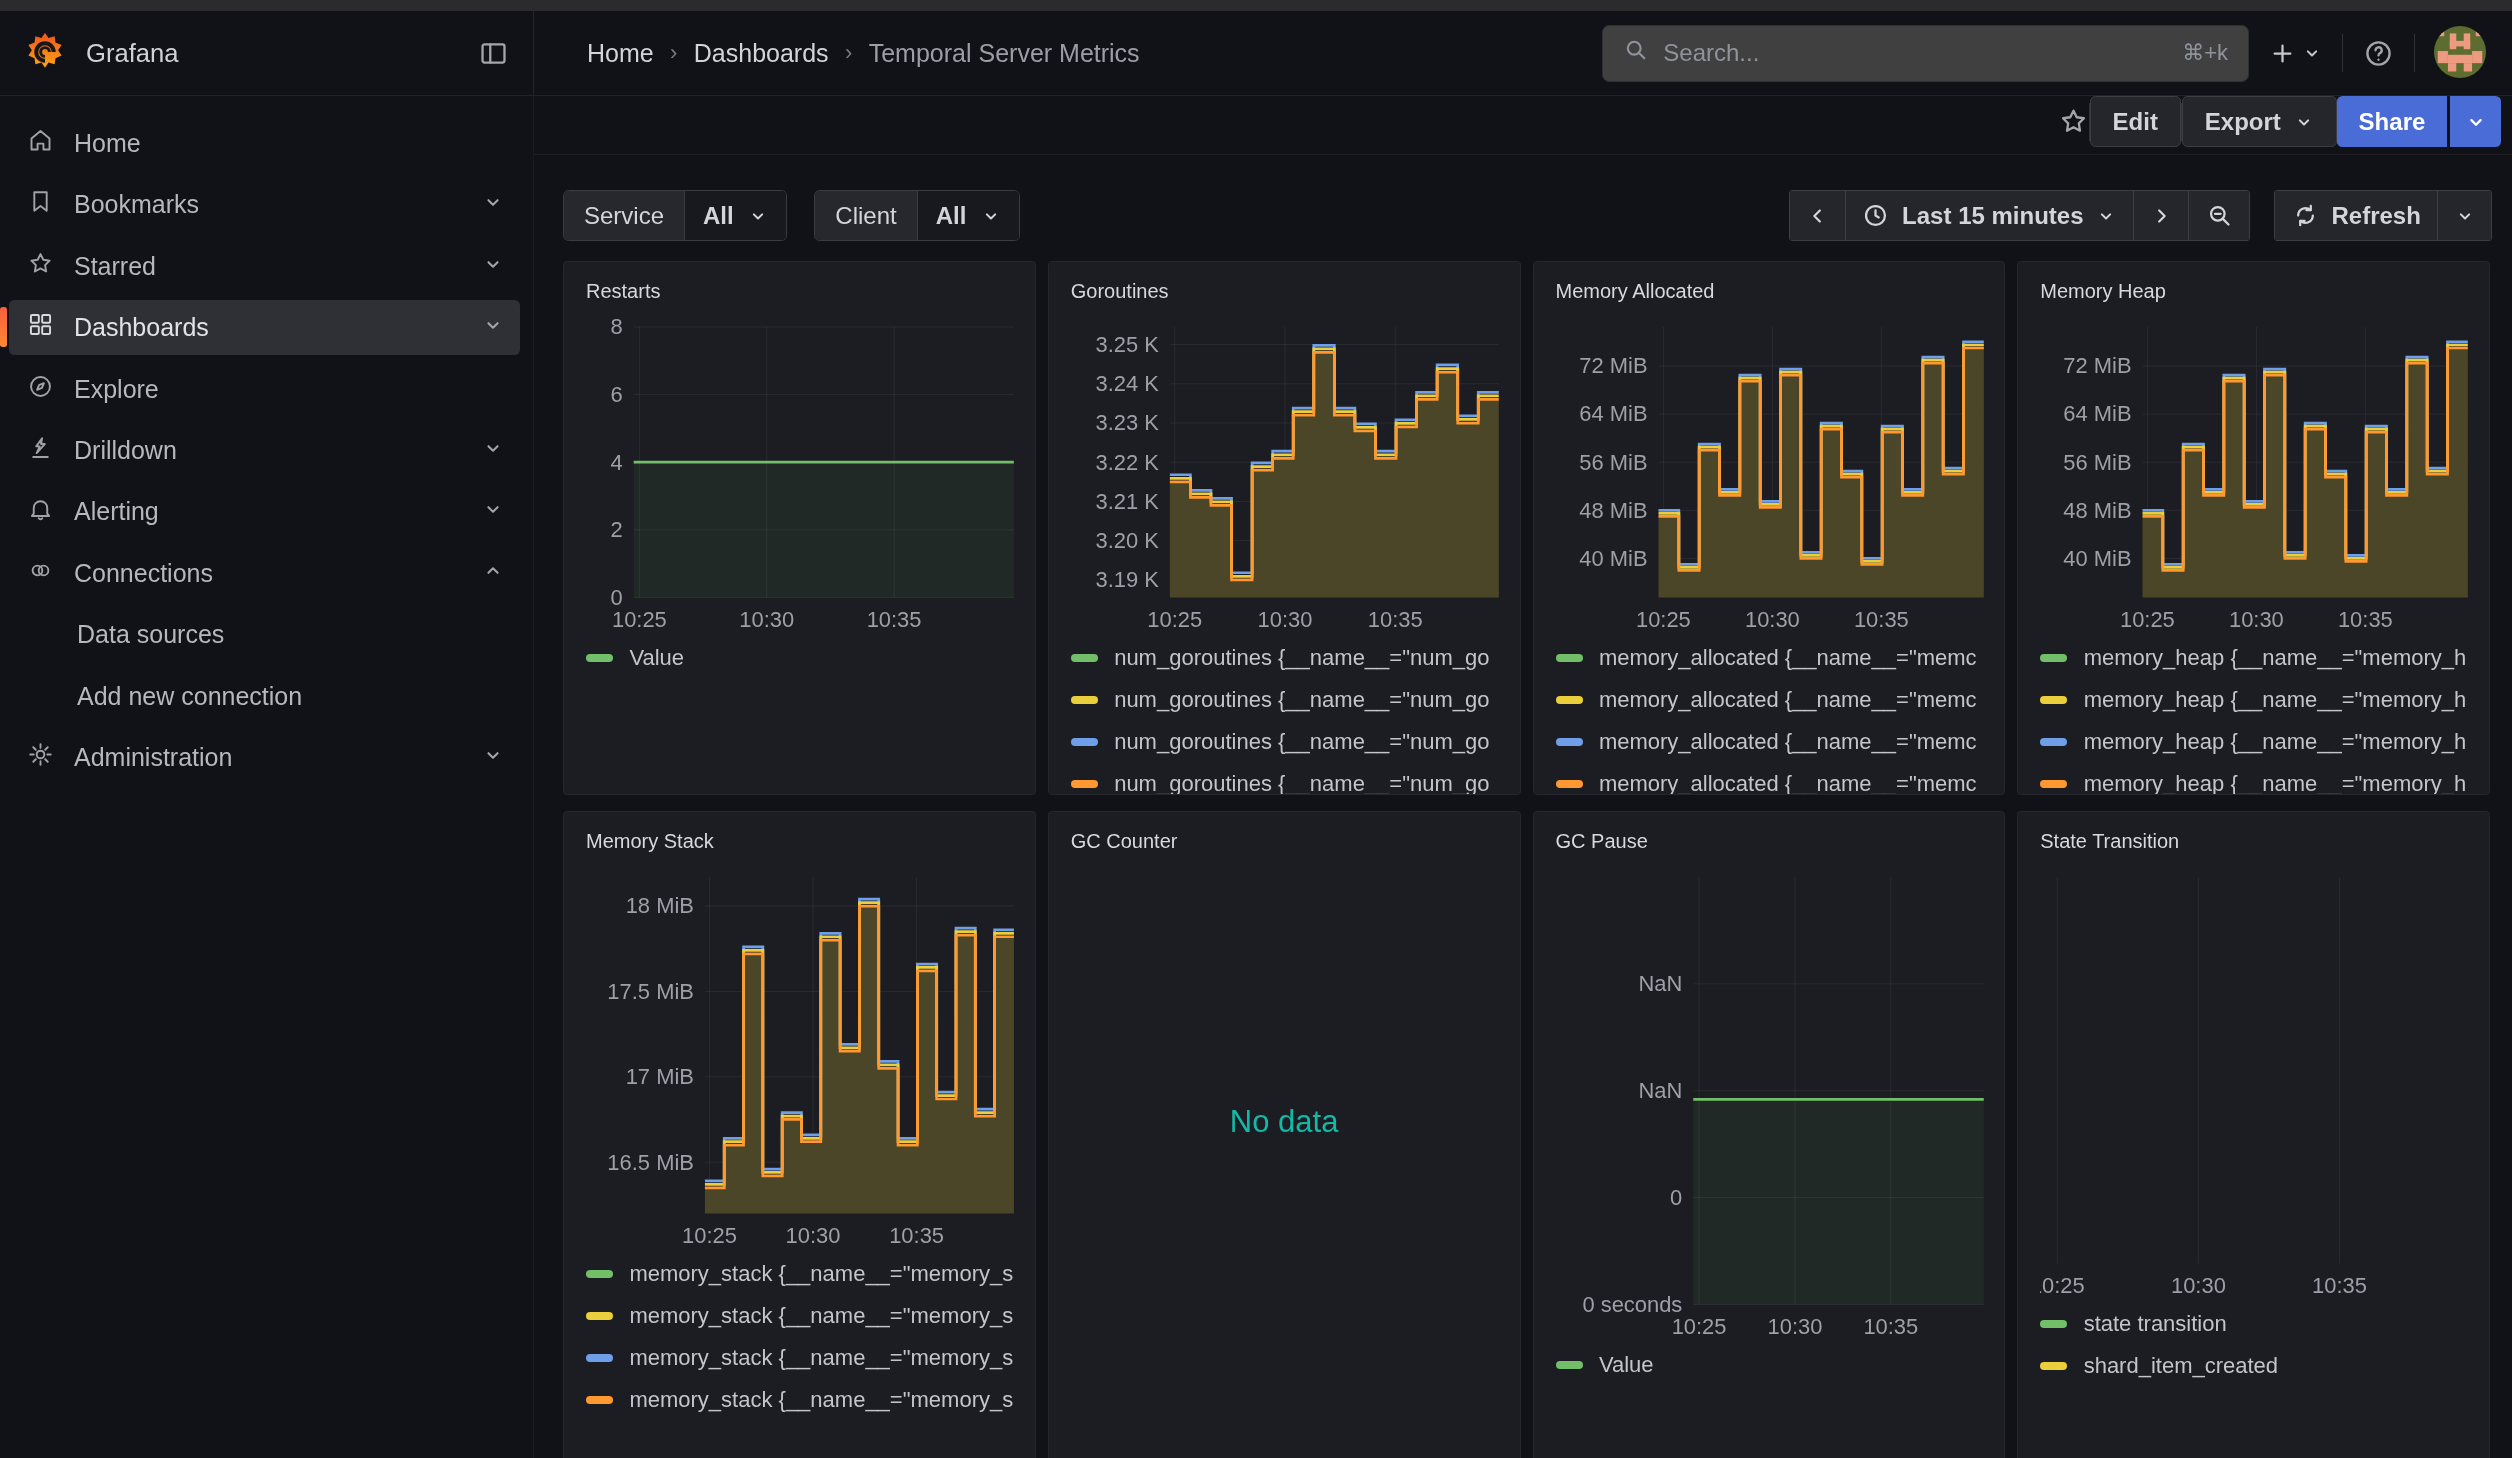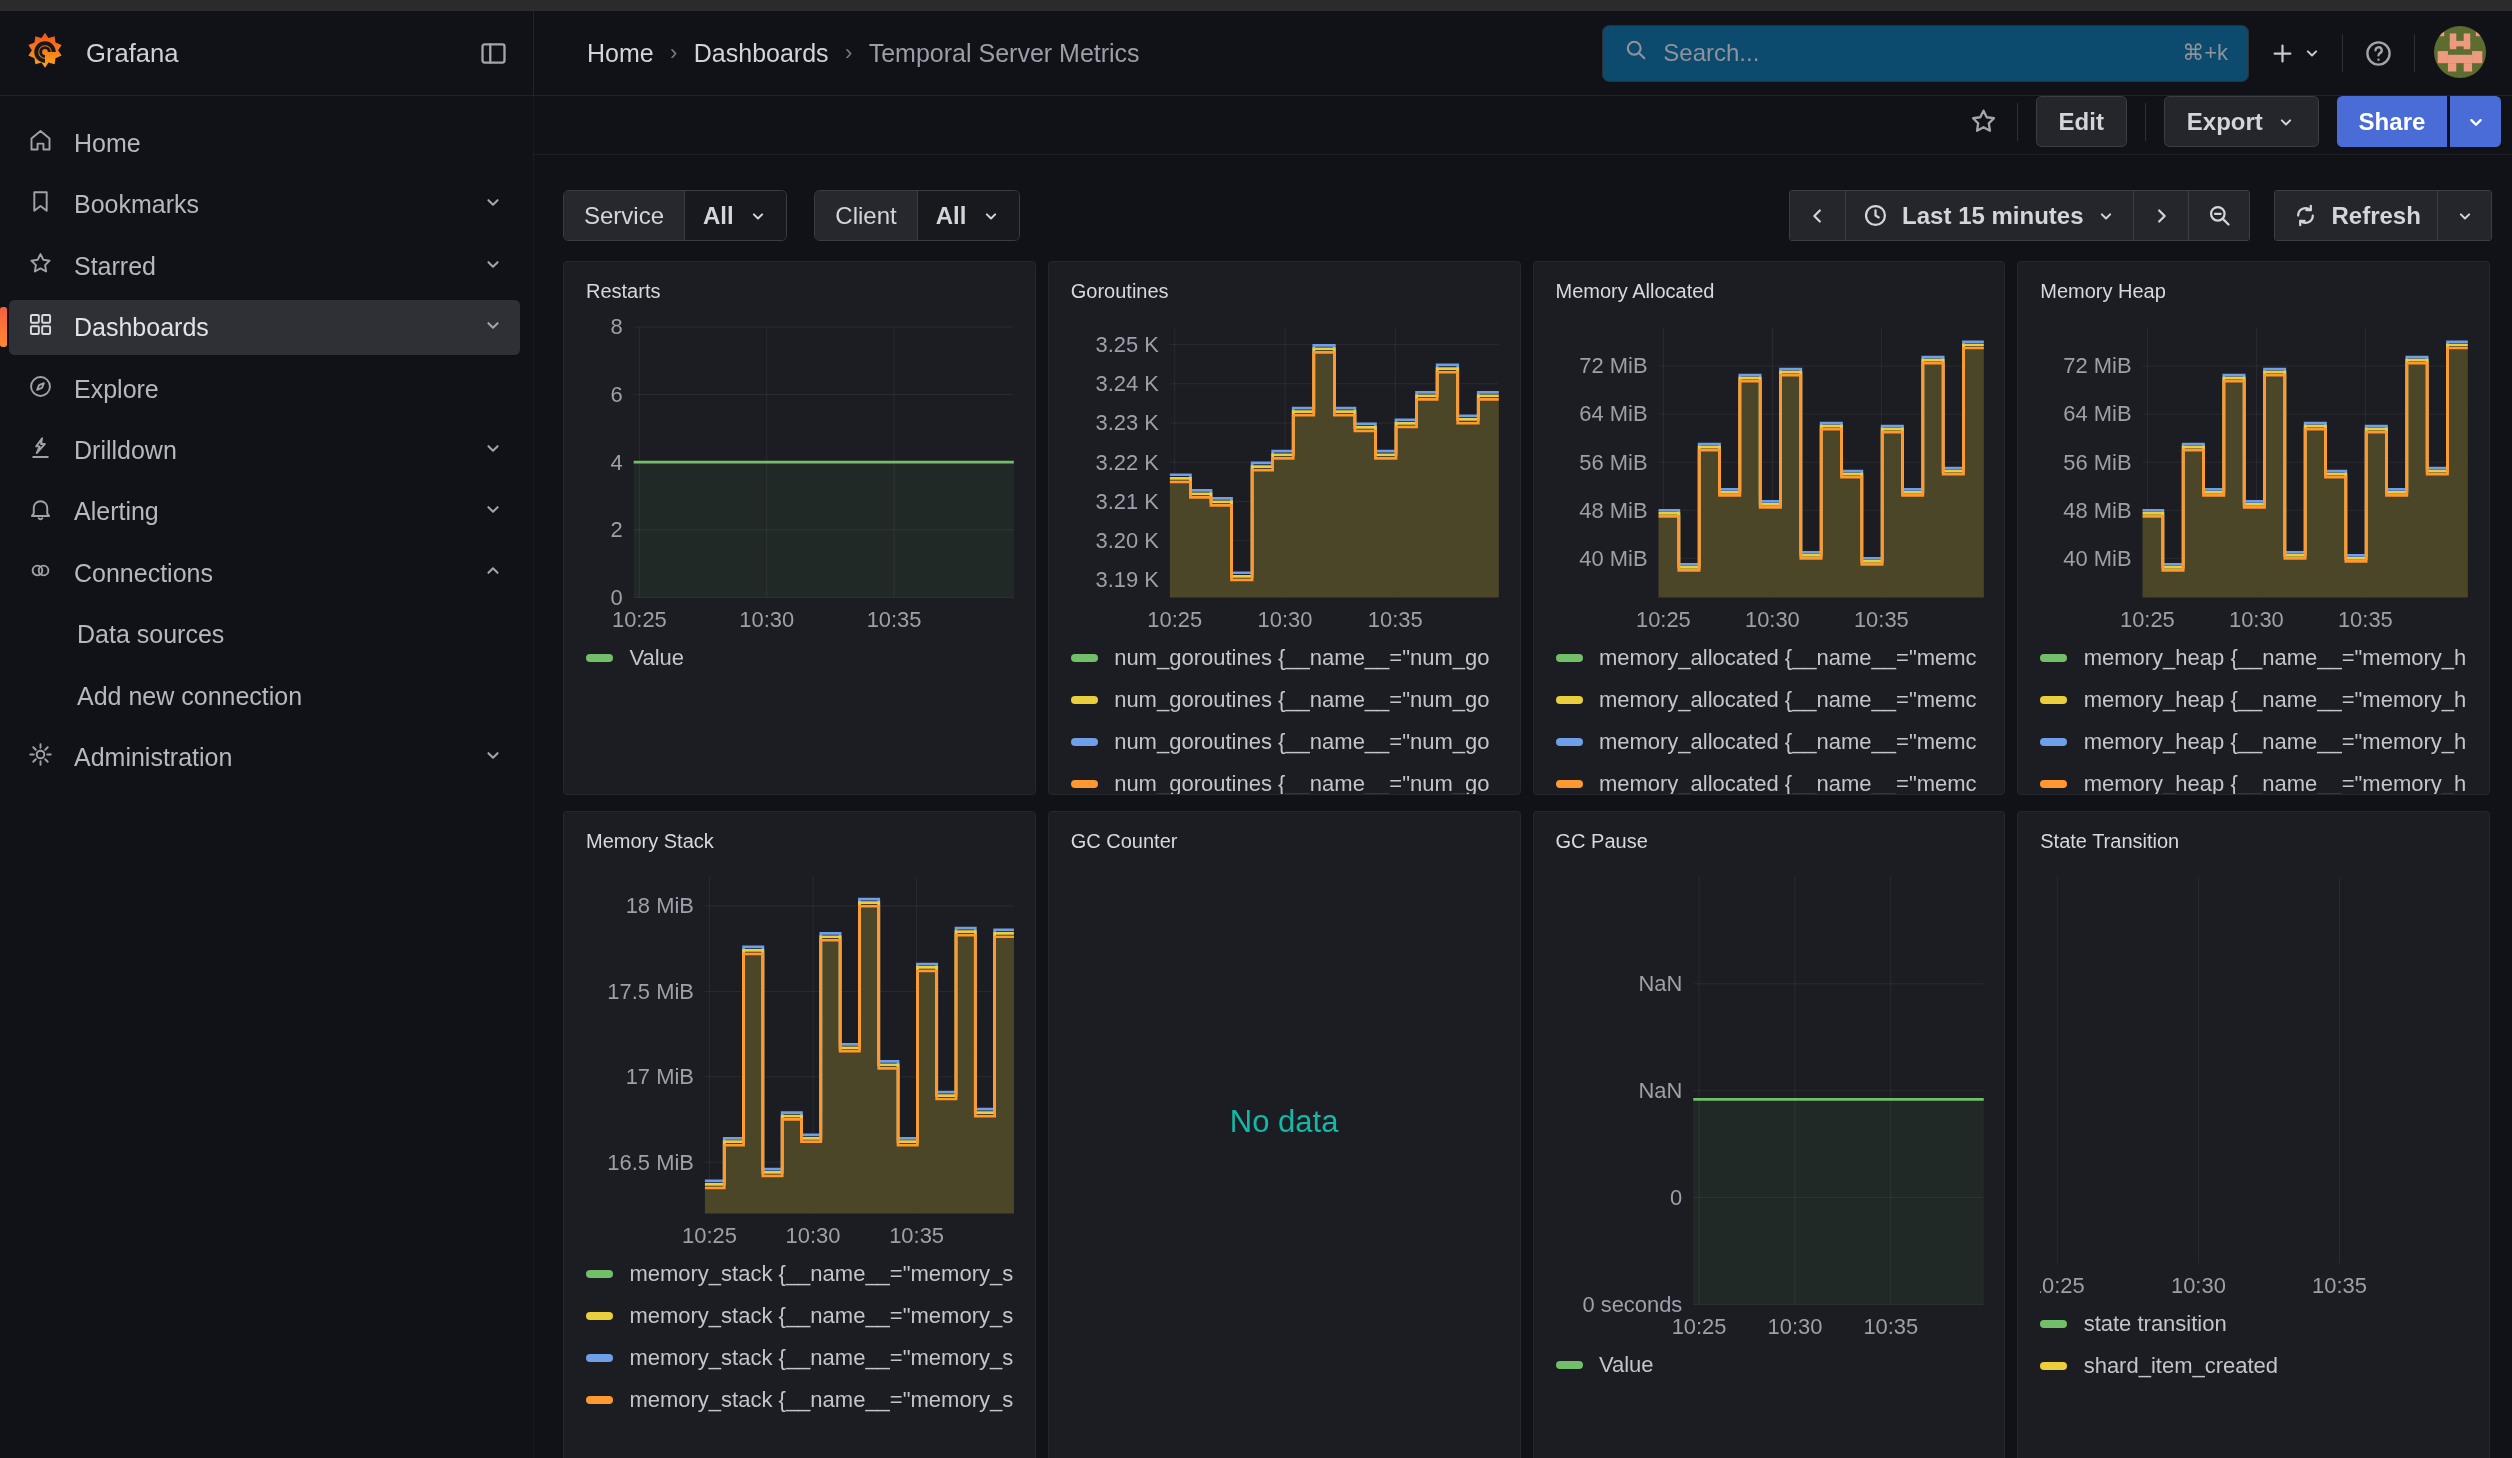--- a/index.html
+++ b/index.html
@@ -9,39 +9,39 @@
   
   header.nav{height:85px;display:flex;align-items:center;border-bottom:0.9px solid rgba(255,255,255,0.07)}
   .nav-left{width:534px;height:100%;display:flex;align-items:center;padding:0 24px;border-right:0.9px solid rgba(255,255,255,0.08)}
   .brand{font-size:25.6px;color:#d0d1d6;margin-left:20px;flex:1}
   .iconbtn{color:#a2a5ac;display:flex;align-items:center;justify-content:center;background:none;border:none;cursor:pointer}
   .breadcrumb{display:flex;gap:16.4px;margin-left:53px;font-size:25px;align-items:center;white-space:nowrap}
   .crumb{color:#d2d4d9}
   .crumb.current{color:#9b9ea6}
   .crumb-sep{color:#787b82;font-size:22px}
   .nav-right{margin-left:auto;display:flex;align-items:center;gap:20px;padding-right:25.6px}
-  .search{width:647px;height:57px;background:#0c4a6e;border:0.9px solid #2e3036;border-radius:7.3px;display:flex;align-items:center;padding:0 20px;gap:14.6px;color:#8f939b;font-size:24px}
+  .search{width:647px;height:57px;background:#404040;border:0.9px solid #2e3036;border-radius:7.3px;display:flex;align-items:center;padding:0 20px;gap:14.6px;color:#8f939b;font-size:24px}
   .search input{flex:1;background:transparent;border:none;outline:none;color:#c9cbd1;font-size:24px;font-family:inherit}
   .search input::placeholder{color:#8f939b}
   .shortcut{color:#8f939b;font-size:22px}
   .vdiv{width:0.9px;height:38px;background:#2e3036}
   .plus-group{display:flex;align-items:center;gap:5.5px;color:#c7c9ce}
   
   .shell{display:flex;height:1362px}
   aside.sidebar{width:534px;padding:20px 12.8px 0 9px;border-right:0.9px solid rgba(255,255,255,0.04);flex:none}
   .snav-item{display:flex;align-items:center;height:55px;padding:0 16.4px 0 18px;border-radius:5.5px;color:#b6b8be;font-size:25px;gap:20px;position:relative;margin-bottom:6.4px;cursor:pointer}
   .snav-item .icn{color:#9fa2a9;flex:none}
   .snav-item.active{background:#2e3035;color:#e2e3e6}
   .snav-item.active .icn{color:#d9dadd}
   .snav-accent{position:absolute;left:-9px;top:7.3px;width:7.3px;height:40px;border-radius:2.7px;background:linear-gradient(180deg,#f55f3e,#ff8833)}
   .snav-item .chev{margin-left:auto;color:#a2a5ac}
   .snav-item.sub{padding-left:68px}
   main{flex:1;display:flex;flex-direction:column;min-width:0}
   
-  .toolbar{height:60px;display:flex;align-items:center;justify-content:flex-end;gap:18px;padding:0 11px 7.3px 0;border-bottom:0.9px solid rgba(255,255,255,0.06)}
+  .toolbar{height:60px;display:flex;align-items:center;justify-content:flex-end;padding:0 11px 7.3px 0;border-bottom:0.9px solid rgba(255,255,255,0.06)}
   .btn{height:51px;border-radius:5.5px;background:#24262c;border:0.9px solid #3c3e44;color:#d3d5d9;font-size:24px;font-weight:600;display:flex;align-items:center;padding:0 22px;gap:12.8px;cursor:pointer;font-family:inherit}
   .share-group{display:flex;gap:2.7px}
   .btn.primary{background:#4a6cd6;border:none;color:#fff;border-radius:5.5px 0 0 5.5px}
   .btn.primary-caret{background:#4a6cd6;border:none;color:#fff;width:51px;justify-content:center;padding:0;border-radius:0 5.5px 5.5px 0}
   
   .filterbar{display:flex;align-items:center;padding:35px 20px 20px 29px}
   .filter{display:flex;height:51px;border:0.9px solid #3a3c42;border-radius:5.5px;overflow:hidden;margin-right:27px;font-size:24px;cursor:pointer}
   .flabel{background:#26282e;display:flex;align-items:center;padding:0 20px;color:#d3d5d9;border-right:0.9px solid #3a3c42}
   .fvalue{background:#17191e;display:flex;align-items:center;gap:14.6px;padding:0 18px;color:#d3d5d9;font-weight:600}
   .timebar{margin-left:auto;display:flex;align-items:center;gap:24px}

